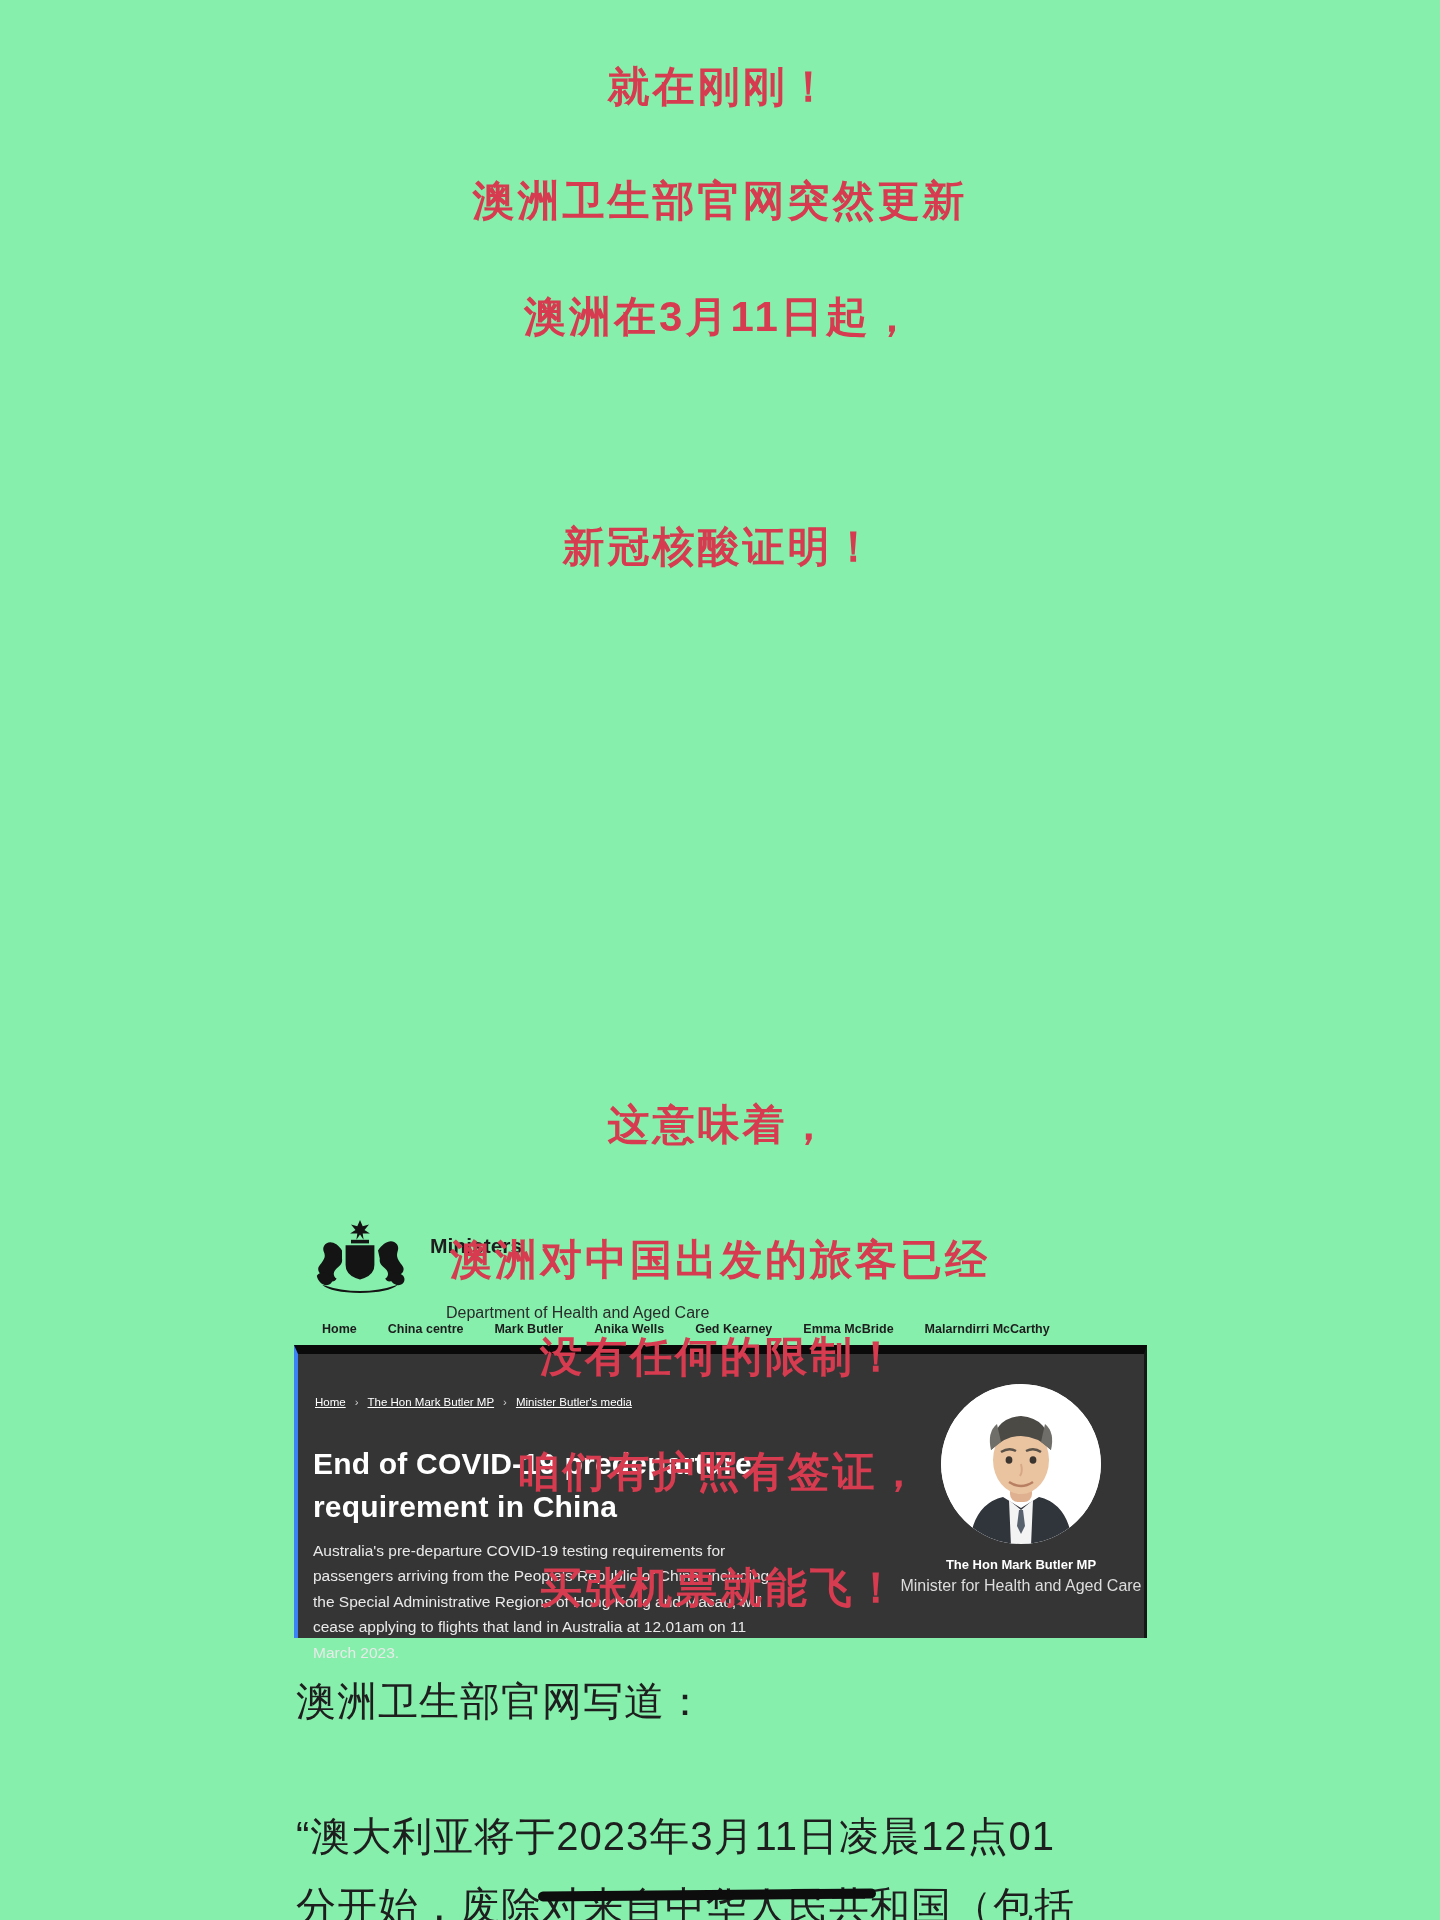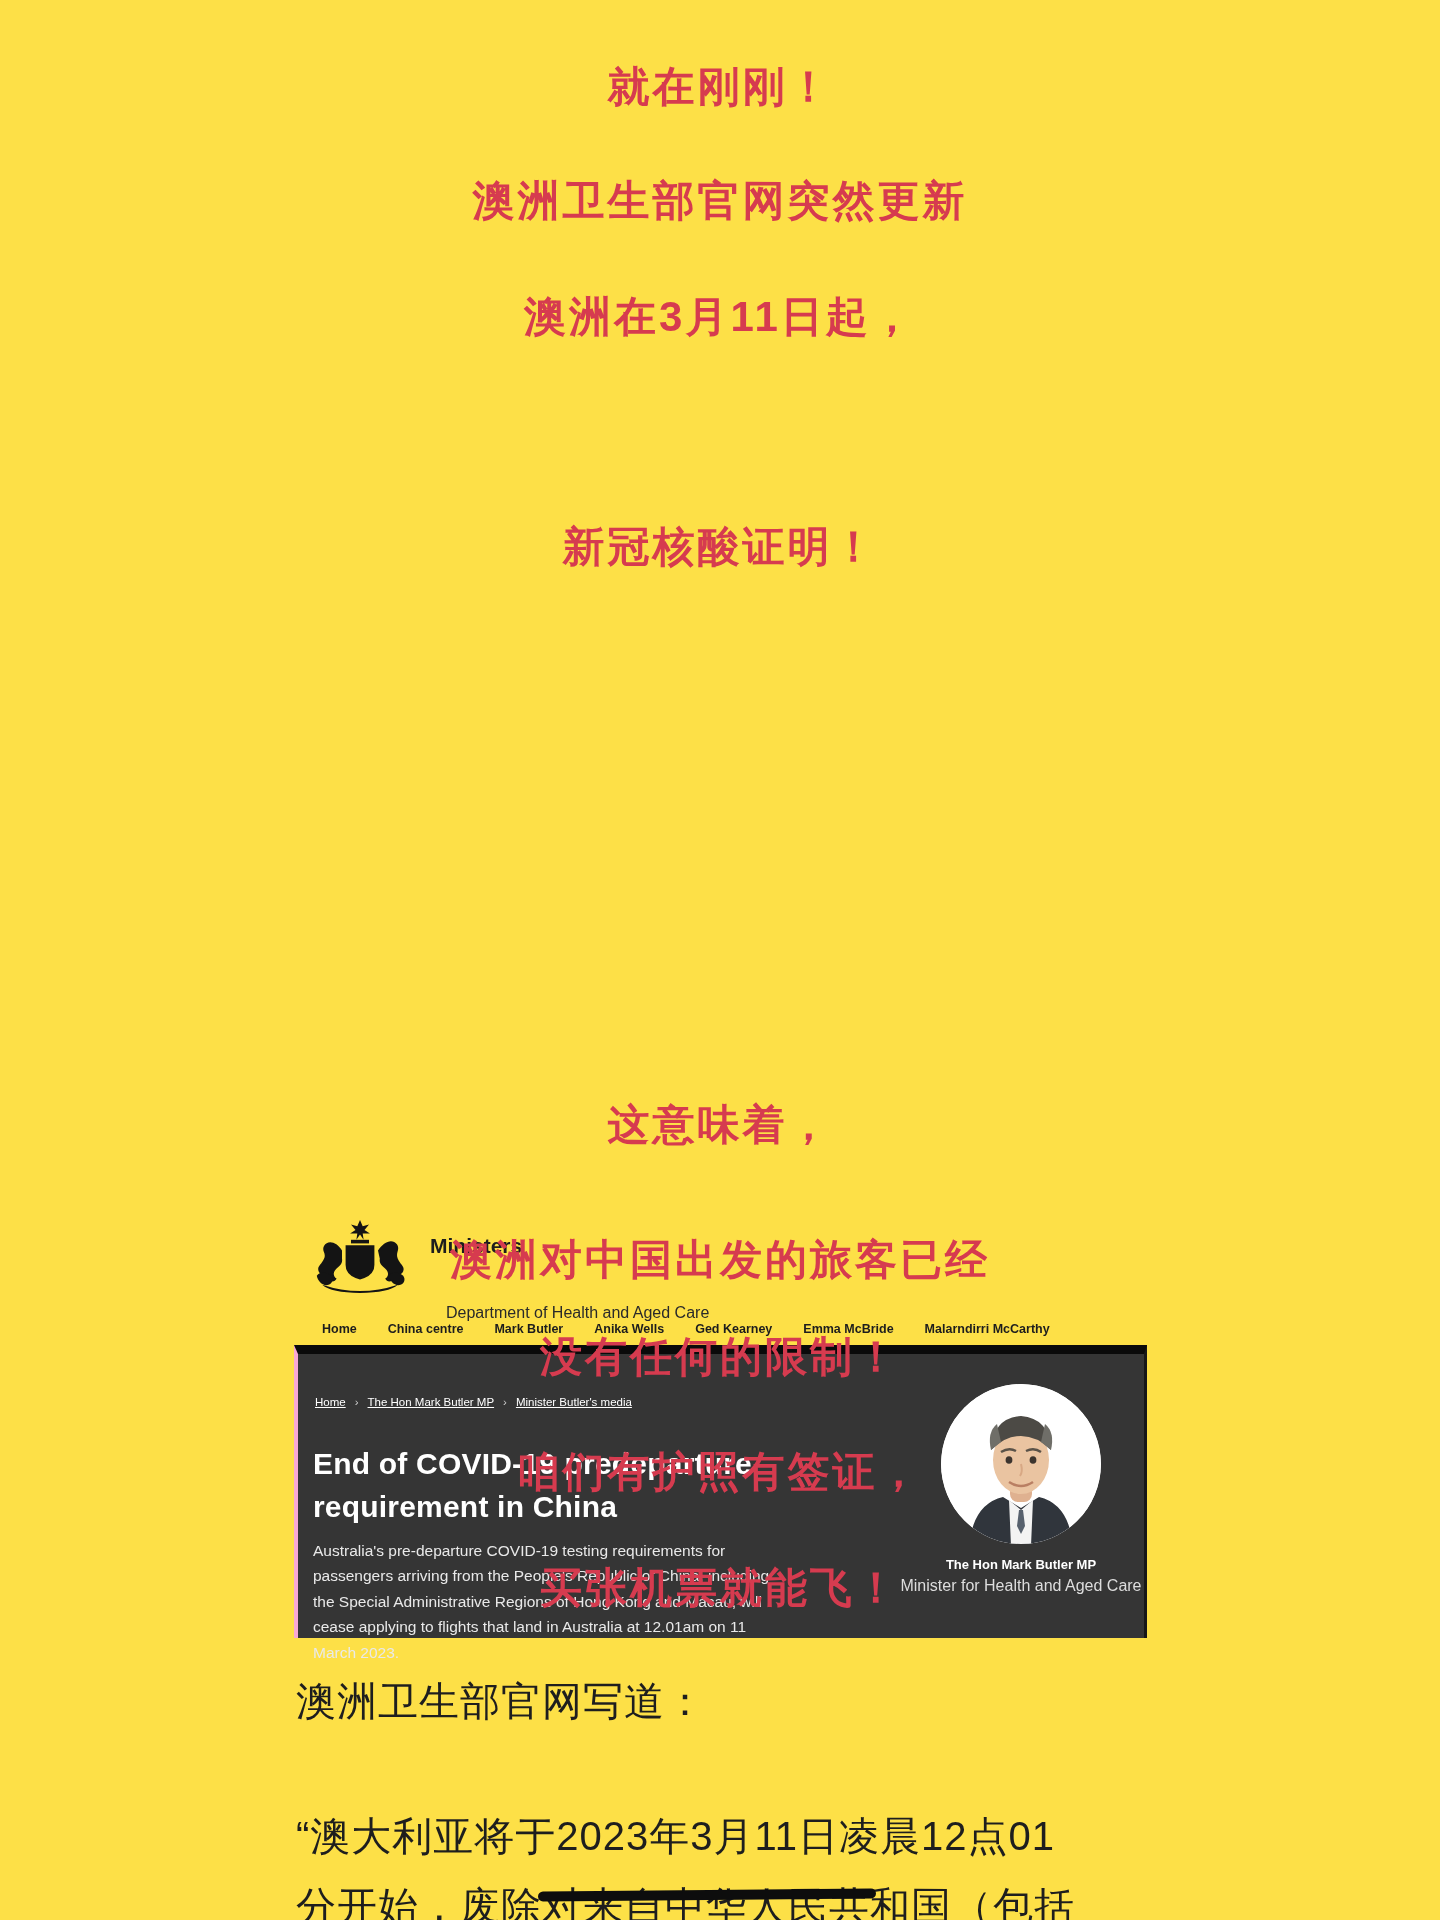--- a/index.html
+++ b/index.html
@@ -1,18 +1,18 @@
 <!DOCTYPE html>
 <html><head>
 <meta charset="utf-8">
 <style>
   html,body{margin:0;padding:0;background:#ffffff;}
   .page{
     position:relative;width:1440px;height:1920px;margin:0 auto;
-    background:#fde047;overflow:hidden;
+    background:#86efac;overflow:hidden;
     font-family:"Liberation Sans","DejaVu Sans",sans-serif;
   }
   
   .red-line{
     position:absolute;left:0;width:1440px;text-align:center;
     color:#d63b4f;font-size:42px;font-weight:700;letter-spacing:3px;
     white-space:nowrap;
   }
   
   .site{position:absolute;left:0;top:596px;width:1440px;height:450px;}
@@ -24,21 +24,21 @@
     position:absolute;left:446px;top:667px;font-size:16px;font-weight:400;color:#2a2a2a;margin-top:41px;
   }
   .site-nav{
     position:absolute;left:322px;top:726px;display:flex;gap:31px;
     font-size:12.5px;font-weight:700;color:#1d1d1d;white-space:nowrap;
   }
   .site-nav span{cursor:pointer;}
   .hero{
     position:absolute;left:294px;top:749px;width:853px;height:293px;
     background:#353535;border-top:9px solid #0a0a0a;
-    border-left:4px solid #f9a8d4;border-right:3px solid #171717;
+    border-left:4px solid #3b82f6;border-right:3px solid #171717;
     box-sizing:border-box;color:#ffffff;
   }
   .crumbs{
     position:absolute;left:17px;top:42px;font-size:11.5px;color:#ffffff;white-space:nowrap;
   }
   .crumbs .lnk{text-decoration:underline;cursor:pointer;}
   .crumbs .sep{margin:0 9px;color:#cccccc;text-decoration:none;}
   .hero-title{
     position:absolute;left:15px;top:68px;width:480px;
     font-size:30px;line-height:43px;font-weight:700;color:#ffffff;letter-spacing:.2px;

